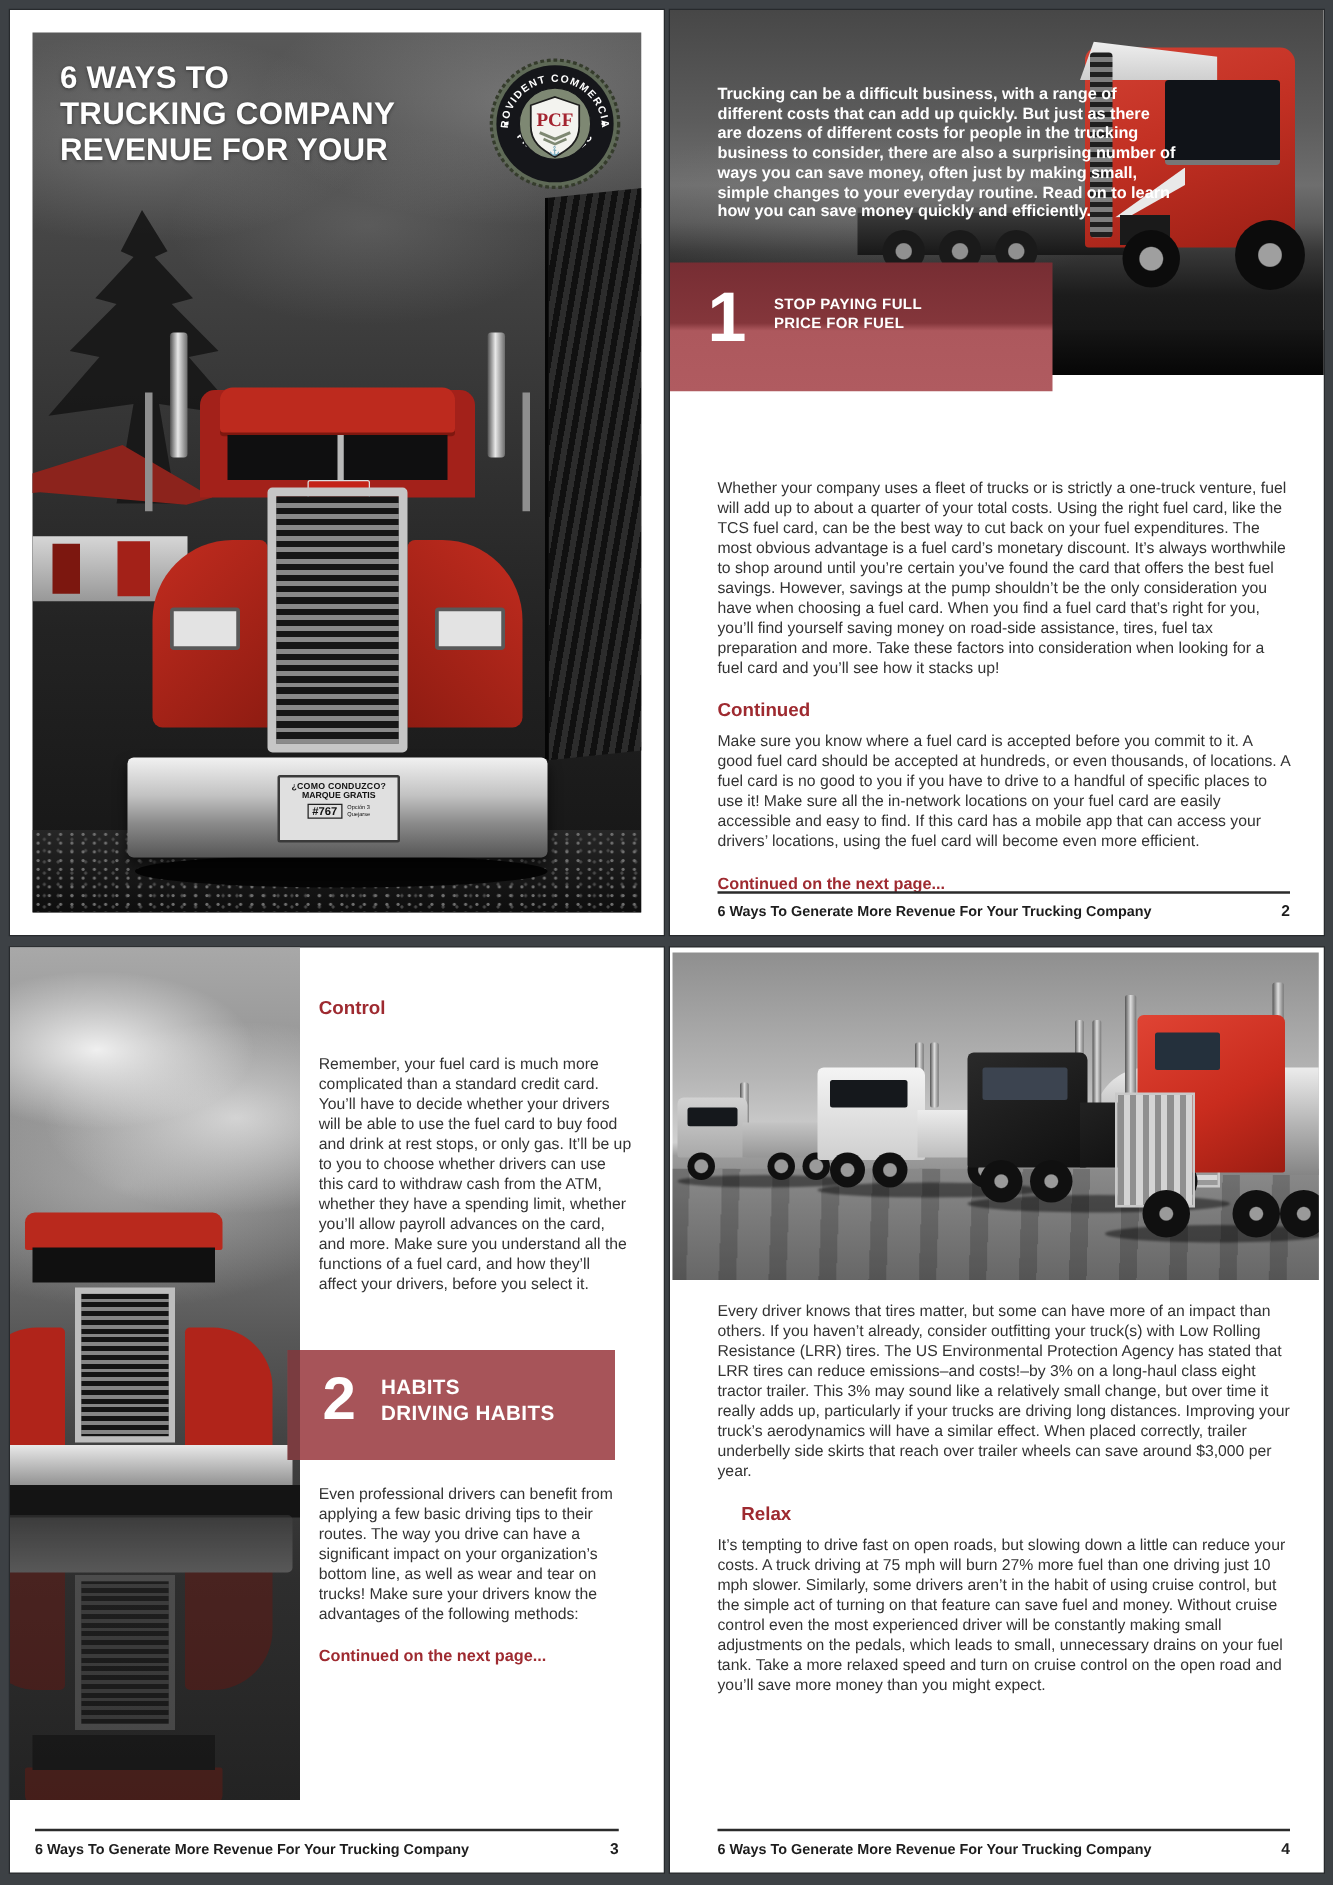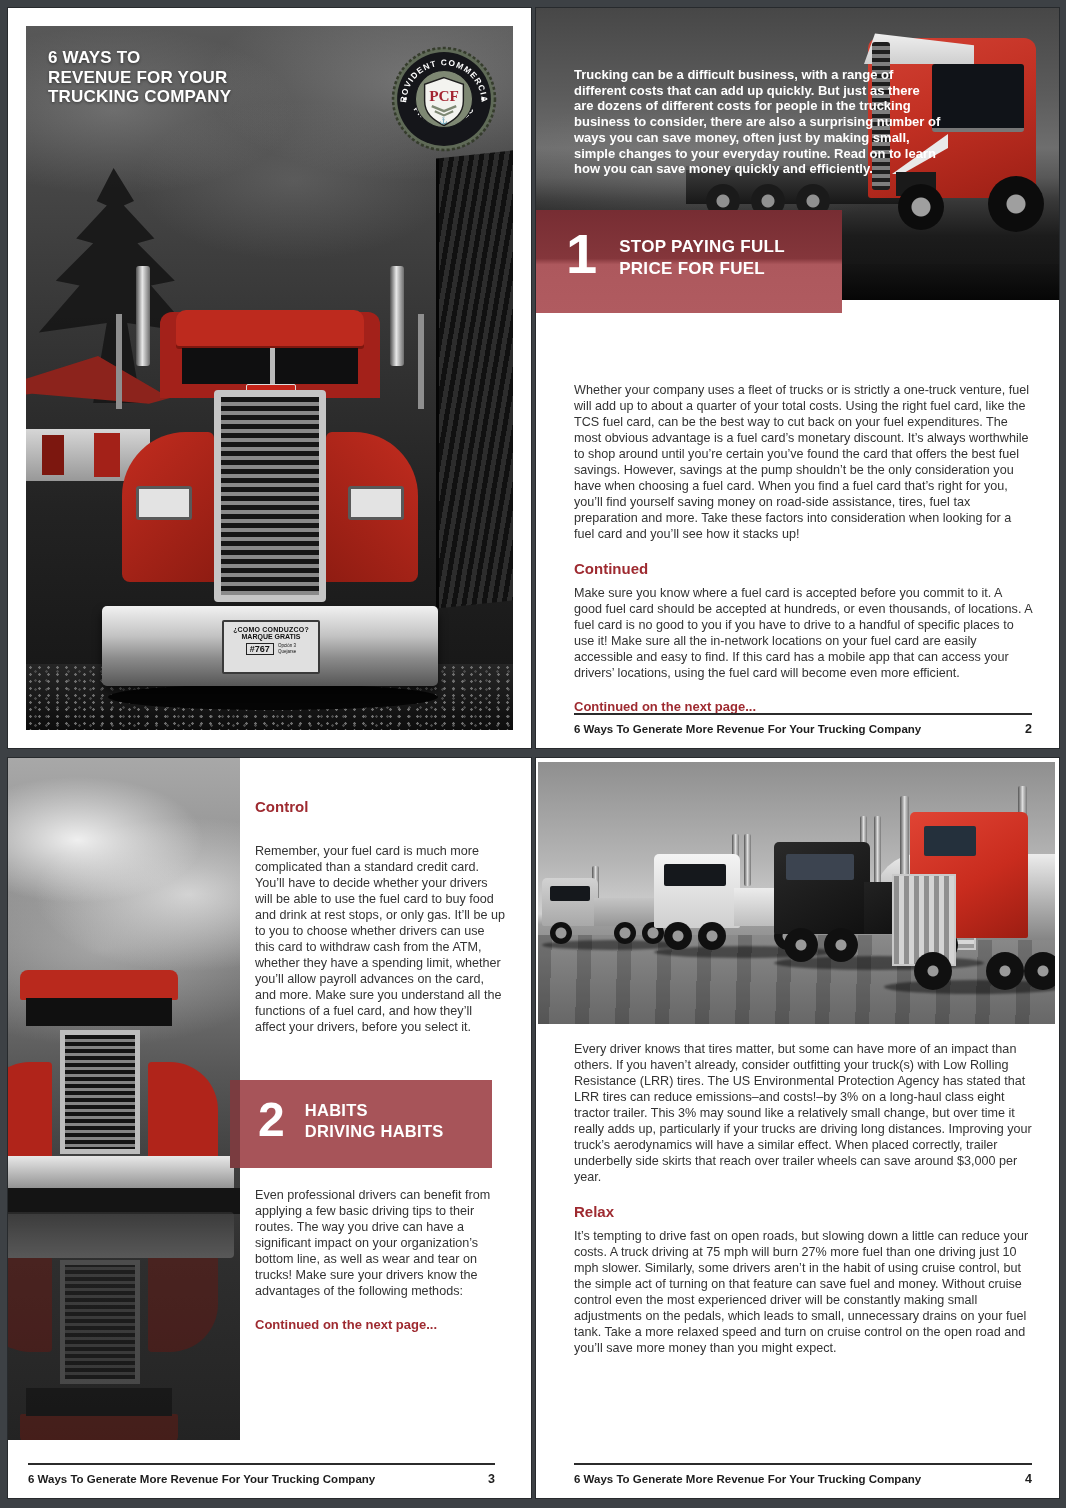--- a/index.html
+++ b/index.html
@@ -12,33 +12,33 @@
   
   h3.sub{margin:0;font-size:15px;font-weight:800;color:#9e2a30;}
   p.body{margin:0;font-size:12.6px;line-height:16px;color:#333;}
   .continued{font-size:13px;font-weight:800;color:#9e2a30;}
   .page-footer{position:absolute;left:38px;right:27px;bottom:12px;border-top:2px solid #2b2b2b;
     padding-top:7px;display:flex;justify-content:space-between;align-items:baseline;
     font-size:11.5px;font-weight:700;color:#1d1d1d;}
   .page-footer .pno{font-size:12.5px;font-weight:800;}
   .banner{position:absolute;display:flex;color:#fff;z-index:5;}
   .b-num{font-size:56px;font-weight:800;line-height:1;}
-  .b-title{font-size:17px;font-weight:800;line-height:1.28;letter-spacing:.3px;}
+  .b-title{font-size:12px;font-weight:800;line-height:1.28;letter-spacing:.3px;}
   .b-title span{display:block;}
 
   
   .cover{padding:18px;box-sizing:border-box;}
   .cover-photo{position:relative;width:487px;height:704px;overflow:hidden;
     background:
       radial-gradient(260px 120px at 18% 12%, rgba(205,205,205,.25), transparent 70%),
       radial-gradient(300px 140px at 80% 8%, rgba(195,195,195,.30), transparent 70%),
       radial-gradient(220px 110px at 55% 22%, rgba(165,165,165,.22), transparent 72%),
       linear-gradient(180deg,#585858 0%,#464646 22%,#343434 45%,#232323 68%,#141414 100%);}
   .cover-title{position:absolute;left:22px;top:22px;margin:0;z-index:6;color:#fff;
-    font-size:17px;font-weight:800;line-height:1.16;letter-spacing:.2px;text-shadow:0 1px 3px rgba(0,0,0,.45);}
+    font-size:25px;font-weight:800;line-height:1.16;letter-spacing:.2px;text-shadow:0 1px 3px rgba(0,0,0,.45);}
   .cover-title span{display:block;}
   .pcf-logo{position:absolute;right:16px;top:20px;width:106px;height:106px;z-index:6;}
   .cp-wall{position:absolute;right:-8px;top:128px;width:82px;height:450px;
     background:repeating-linear-gradient(100deg,#101010 0 5px,#2c2c2c 5px 10px);
     transform:skewY(-6deg);border-left:3px solid #050505;}
   .cp-tree{position:absolute;left:6px;top:142px;width:170px;height:235px;background:#181818;opacity:.95;
     clip-path:polygon(48% 0,60% 14%,54% 16%,72% 30%,62% 32%,84% 48%,70% 50%,94% 70%,56% 66%,64% 100%,36% 100%,44% 66%,4% 70%,28% 50%,14% 48%,36% 32%,26% 30%,44% 16%,38% 14%);}
   .cp-house{position:absolute;left:-6px;top:330px;width:150px;height:125px;}
   .cp-house .roof{position:absolute;left:0;top:0;width:100%;height:58%;background:#8c231c;
     clip-path:polygon(0 34%,52% 0,100% 58%,86% 66%,8% 52%,0 54%);}
@@ -185,21 +185,21 @@
   .t3 .sh{left:0;top:114px;width:210px;height:14px;}
   .t4{left:352px;top:50px;width:166px;height:180px;}
   .t4 .cab{left:20px;top:0;width:118px;height:126px;background:linear-gradient(150deg,#e04434,#c92c1e 55%,#9c1d12);}
   .t4 .win{left:34px;top:14px;width:52px;height:30px;background:#24303c;}
   .t4 .stk{left:128px;top:-26px;height:120px;width:9px;} .t4 .stk.b{left:10px;top:-16px;height:90px;}
   .t4 .gr{left:2px;top:62px;width:64px;height:92px;background:repeating-linear-gradient(90deg,#8f8f8f 0 5px,#d4d4d4 5px 10px);}
   .t4 .w1{left:24px;top:140px;width:38px;height:38px;} .t4 .w2{left:96px;top:140px;width:38px;height:38px;} .t4 .w3{left:134px;top:140px;width:38px;height:38px;}
   .t4 .sh{left:-6px;top:168px;width:180px;height:14px;}
   .p4-content{position:absolute;left:38px;right:27px;top:283px;}
   .p4-content h3{margin:0 0 8px 0;}
-  .p4-content h3.h2x{margin-top:18px;}
+  .p4-content h3.h2x{margin-top:18px;margin-left:19px;}
 </style>
 </head>
 <body>
 
 <div class="viewer">
 
   <div class="page cover">
     <div class="cover-photo">
       <div class="cp-wall"></div>
       <div class="cp-tree"></div>
@@ -231,22 +231,22 @@
             <span class="pside">
               <span>Opción 3</span>
               <span>Quejarse</span>
             </span>
           </div>
         </div>
       </div>
       <div class="cp-ground"></div>
       <h1 class="cover-title">
         <span>6 WAYS TO</span>
+        <span>TRUCKING COMPANY</span>
         <span>REVENUE FOR YOUR</span>
-        <span>TRUCKING COMPANY</span>
       </h1>
       <svg class="pcf-logo" viewBox="0 0 104 104">
         <circle cx="52" cy="52" r="50" fill="#5f6a57" stroke="#353c2c" stroke-width="2.5" stroke-dasharray="3 2.2"></circle>
         <circle cx="52" cy="52" r="46" fill="#15161a"></circle>
         <path id="pcfTop" d="M 15 56 A 37 37 0 0 1 89 56" fill="none"></path>
         <path id="pcfBot" d="M 16 49 A 37 37 0 0 0 88 49" fill="none"></path>
         <text font-size="8.2" font-weight="bold" fill="#ffffff" letter-spacing="1.1" font-family="Liberation Sans,sans-serif">
           <textPath href="#pcfTop" startOffset="50%" text-anchor="middle">PROVIDENT COMMERCIAL</textPath>
         </text>
         <text font-size="8.2" font-weight="bold" fill="#ffffff" letter-spacing="1.1" font-family="Liberation Sans,sans-serif">

